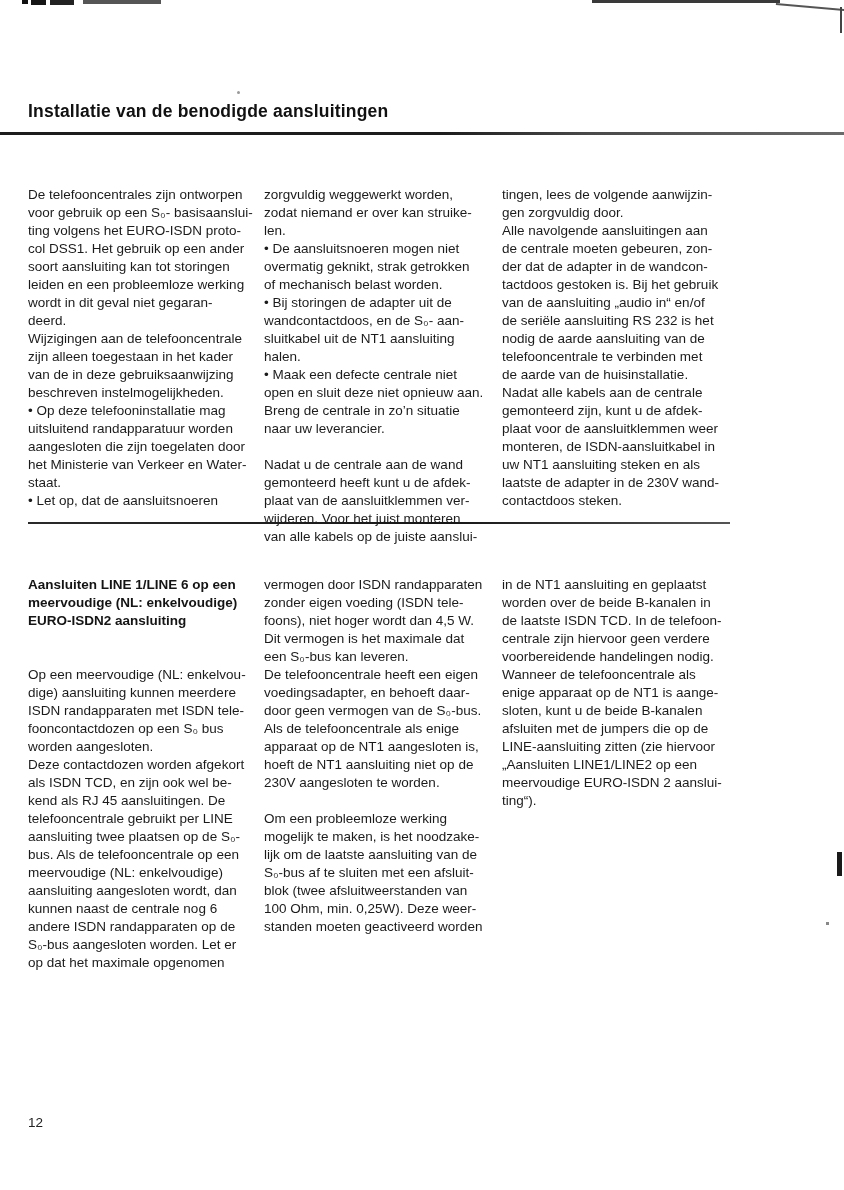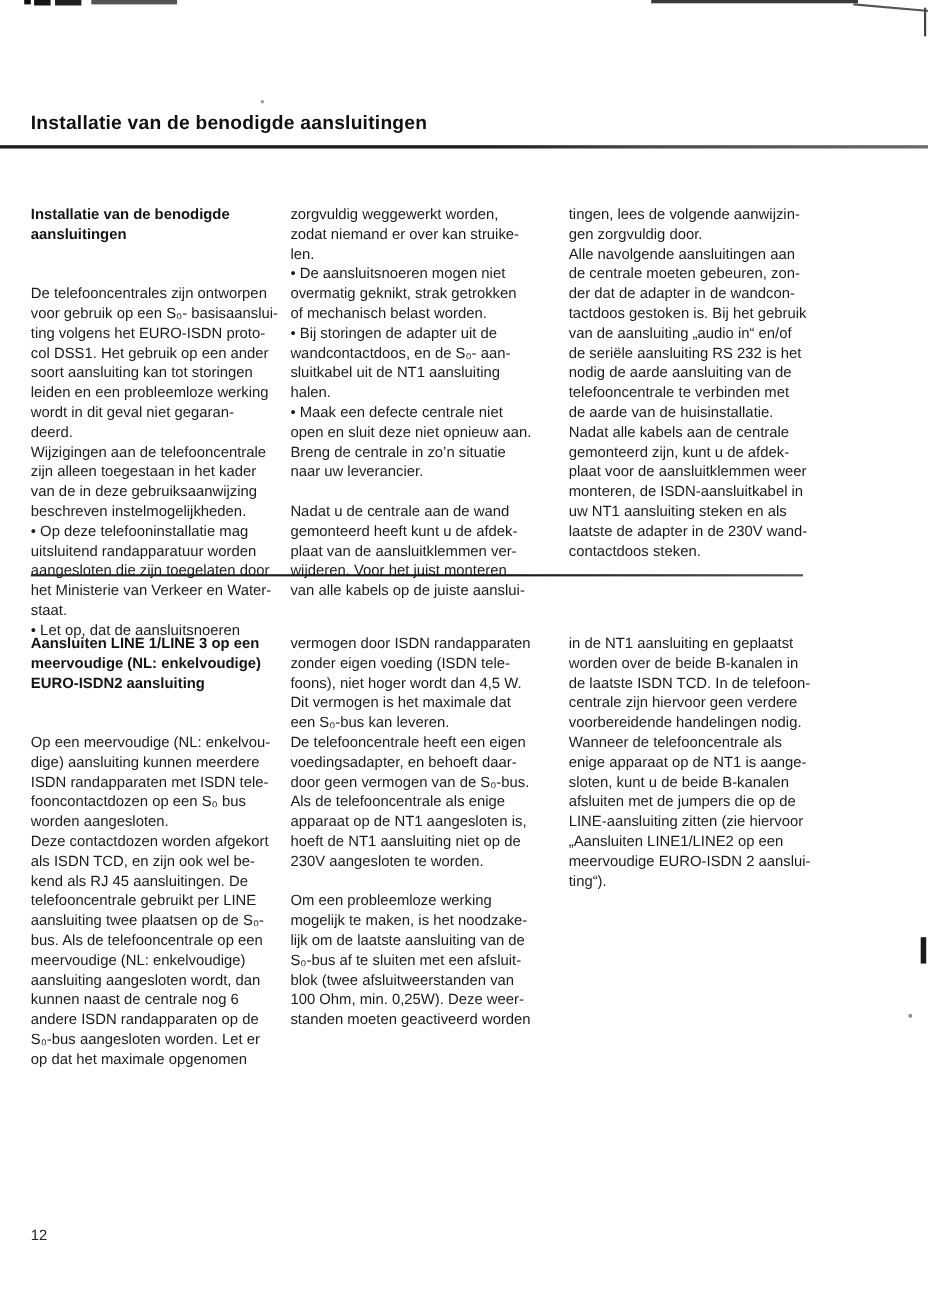--- a/index.html
+++ b/index.html
@@ -59,21 +59,21 @@
     color: #141414;
     white-space: pre;
   }
   .col .col-body {
     white-space: pre;
   }
   .s1 { top: 150px; }
   .s2 { top: 540px; }
   .c1 { left: 28px; }
   .c2 { left: 264px; }
-  .c3 { left: 502px; margin-left: 15px; }
+  .c3 { left: 502px; }
 
   .page-number {
     position: absolute;
     left: 28px;
     top: 1115px;
     font-size: 13.5px;
     color: #222;
   }
 
   
@@ -101,22 +101,20 @@
 <div class="artifact a6"></div>
 <div class="artifact a7"></div>
 <div class="artifact a8"></div>
 <div class="artifact speck1"></div>
 <div class="artifact speck2"></div>
 
 <div class="page-title">Installatie van de benodigde aansluitingen</div>
 <div class="rule-full"></div>
 
 <div class="col s1 c1">
-  <div class="col-heading">Installatie van de benodigde
-aansluitingen</div>
   <div class="col-body">De telefooncentrales zijn ontworpen
 voor gebruik op een S₀- basisaanslui-
 ting volgens het EURO-ISDN proto-
 col DSS1. Het gebruik op een ander
 soort aansluiting kan tot storingen
 leiden en een probleemloze werking
 wordt in dit geval niet gegaran-
 deerd.
 Wijzigingen aan de telefooncentrale
 zijn alleen toegestaan in het kader
@@ -168,21 +166,21 @@
 plaat voor de aansluitklemmen weer
 monteren, de ISDN-aansluitkabel in
 uw NT1 aansluiting steken en als
 laatste de adapter in de 230V wand-
 contactdoos steken.</div>
 </div>
 
 <div class="rule-mid"></div>
 
 <div class="col s2 c1">
-  <div class="col-heading">Aansluiten LINE 1/LINE 3 op een
+  <div class="col-heading">Aansluiten LINE 1/LINE 6 op een
 meervoudige (NL: enkelvoudige)
 EURO-ISDN2 aansluiting</div>
   <div class="col-body">Op een meervoudige (NL: enkelvou-
 dige) aansluiting kunnen meerdere
 ISDN randapparaten met ISDN tele-
 fooncontactdozen op een S₀ bus
 worden aangesloten.
 Deze contactdozen worden afgekort
 als ISDN TCD, en zijn ook wel be-
 kend als RJ 45 aansluitingen. De

